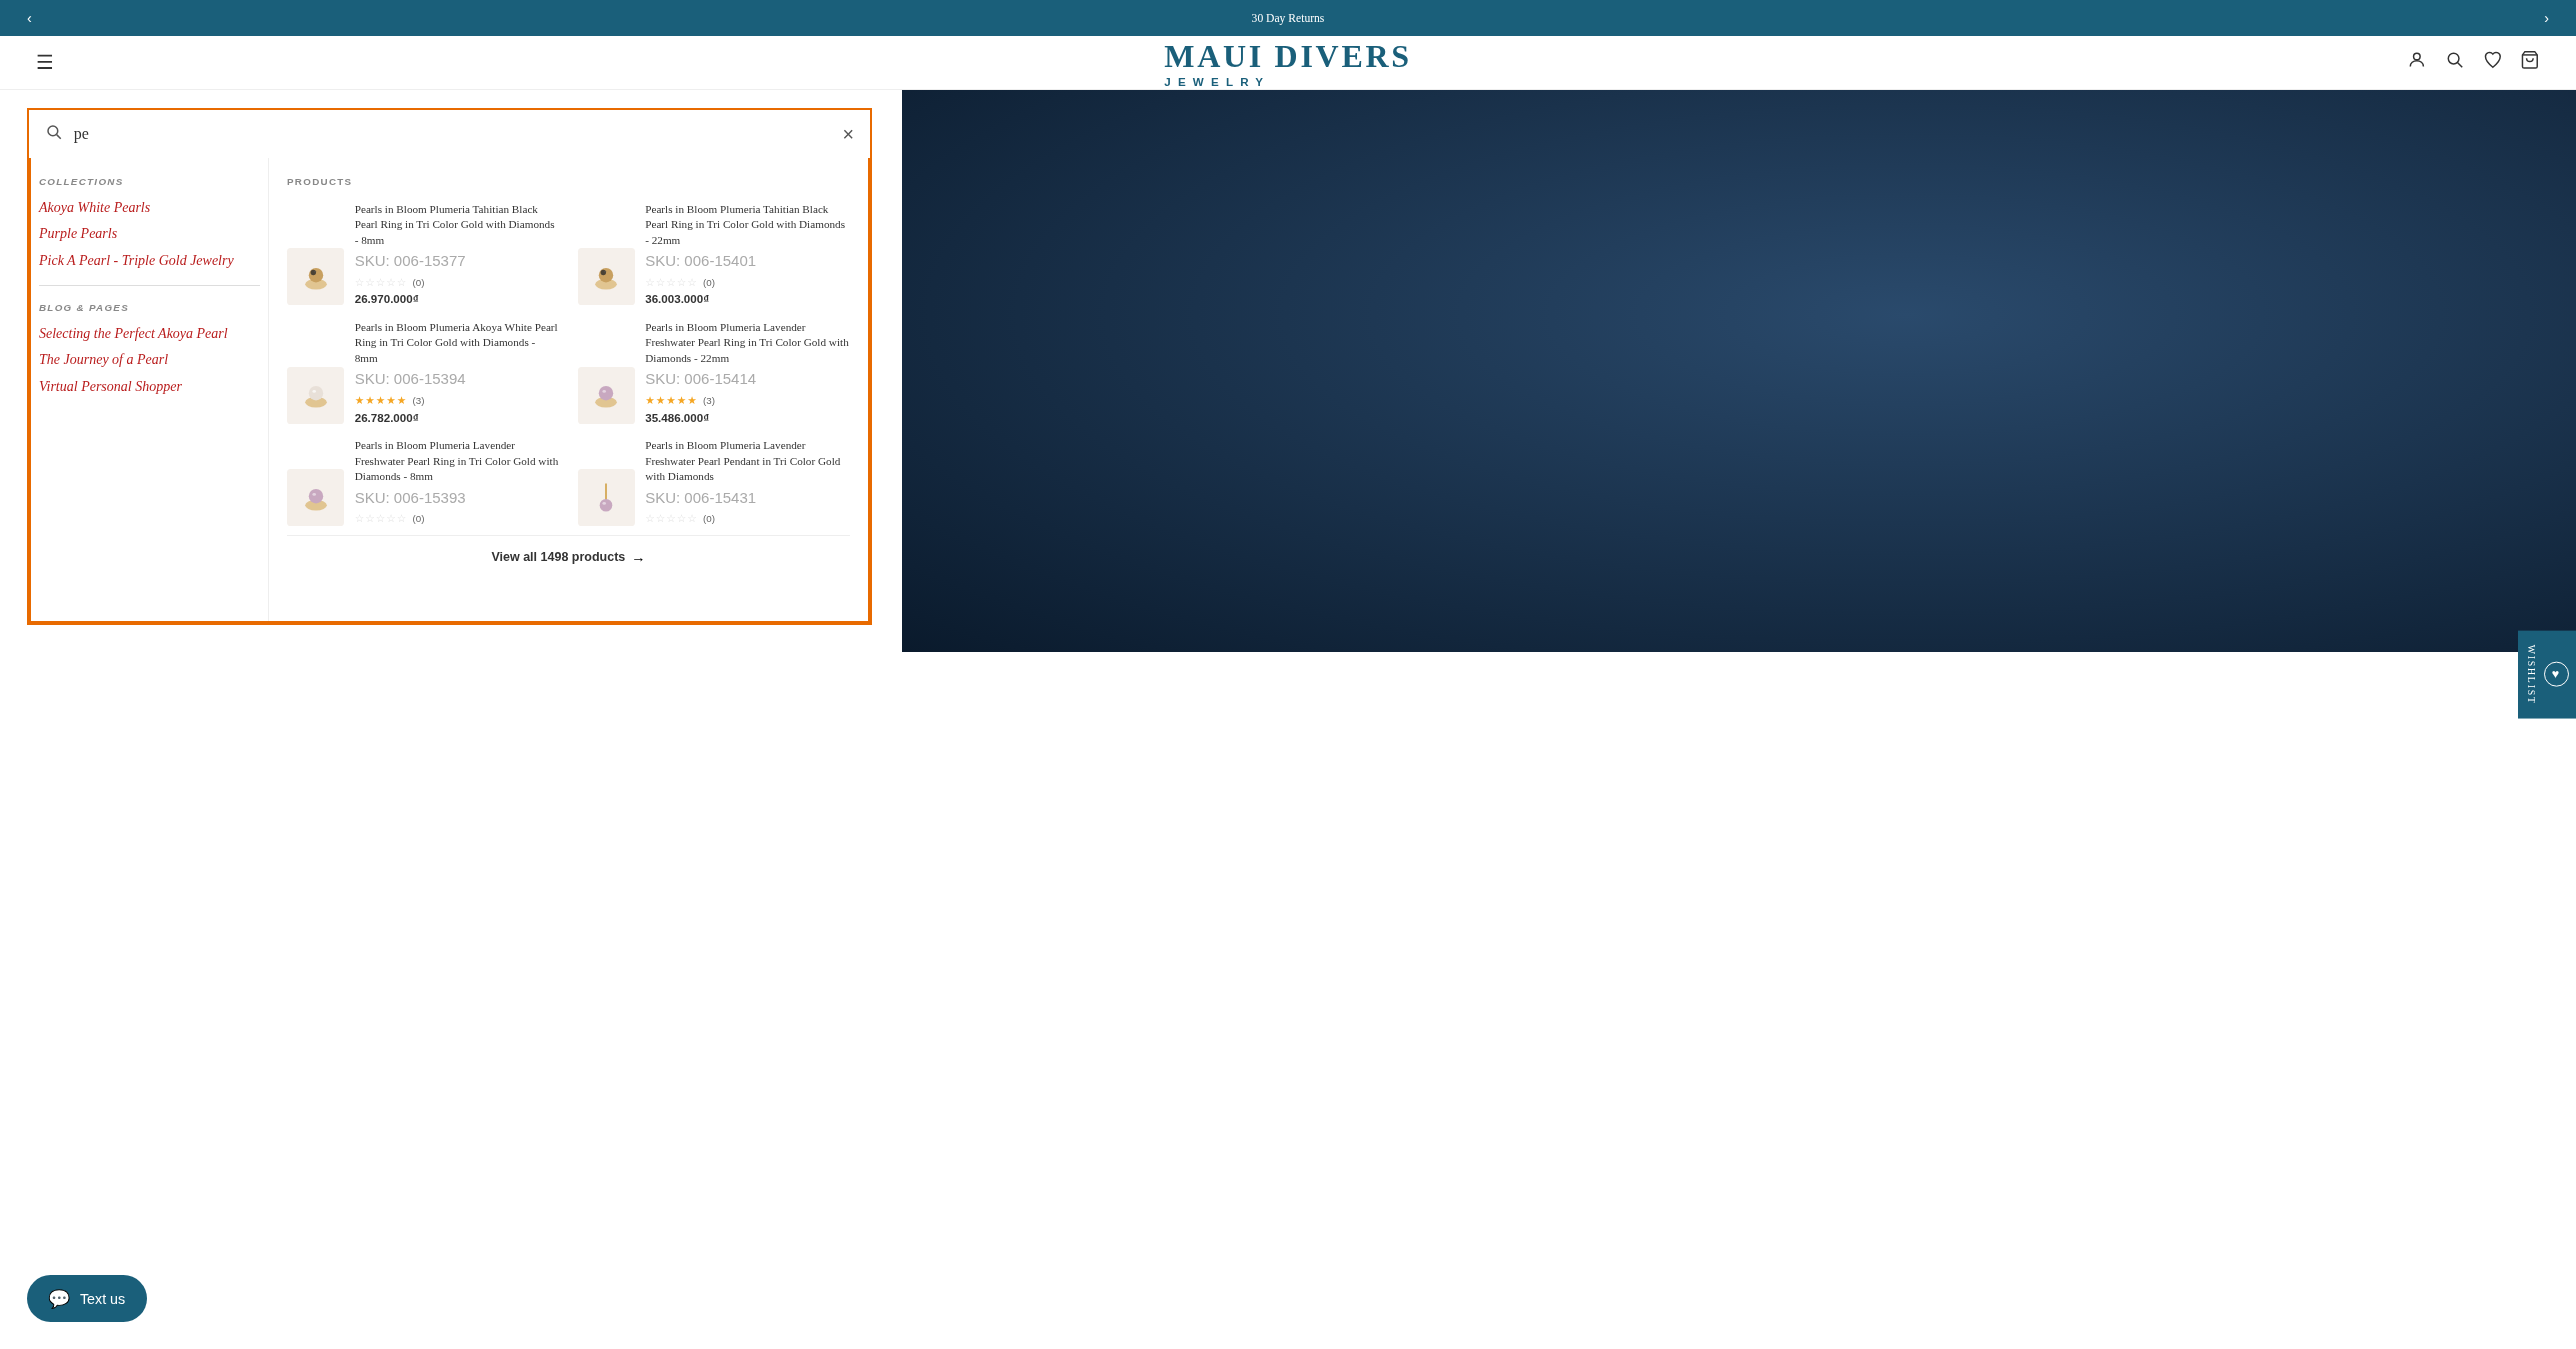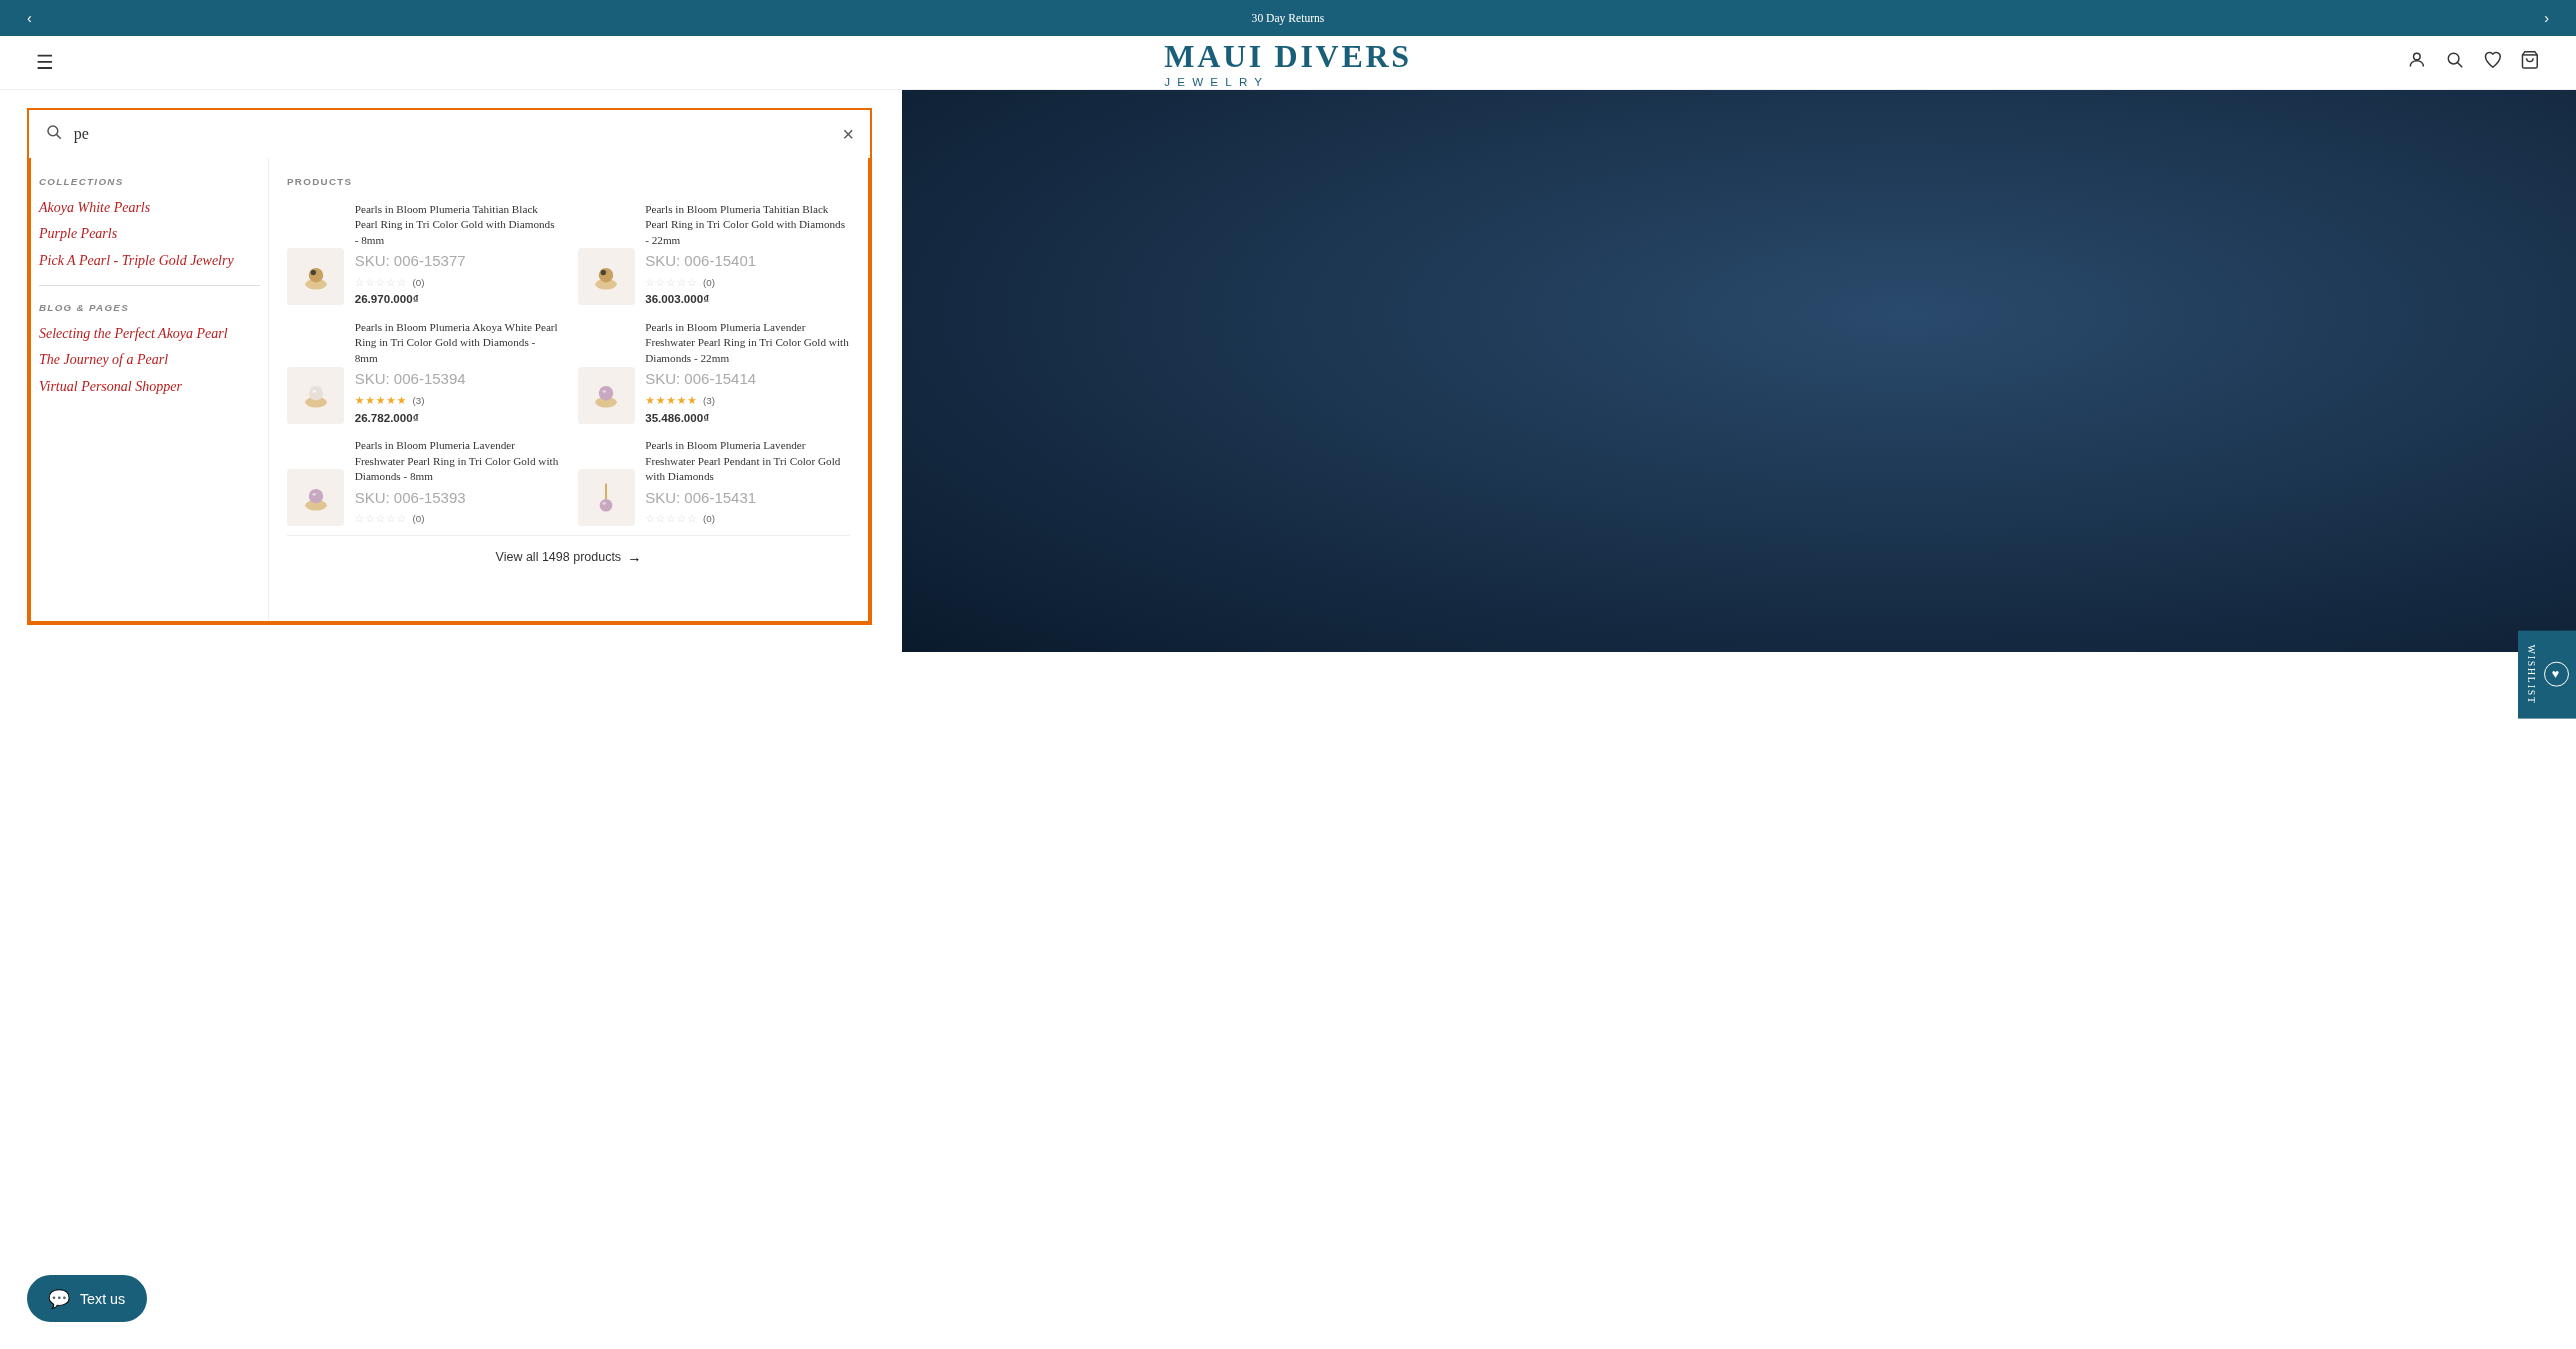--- a/index.html
+++ b/index.html
@@ -49,21 +49,21 @@
       color: #1a5f7a;
       letter-spacing: 2.7px;
       text-transform: uppercase;
     }
     .logo-subtitle {
       font-size: 11.6px;
       letter-spacing: 7.2px;
       color: #1a5f7a;
       text-transform: uppercase;
       font-family: sans-serif;
-      font-weight: 400;
+      font-weight: 700;
     }
     .header-right { display: flex; align-items: center; gap: 18px; margin-left: auto; }
     .header-icon { cursor: pointer; font-size: 18px; color: #333; background: none; border: none; }
 
     
     .wishlist-sidebar {
       position: fixed;
       right: 0;
       top: 50%;
       transform: translateY(-50%);
@@ -240,20 +240,21 @@
     .view-all-bar {
       border-top: 0.9px solid #eee;
       padding: 12.5px 18px;
       text-align: center;
       cursor: pointer;
       display: flex;
       align-items: center;
       justify-content: center;
       gap: 6px;
       margin-top: 9px;
+      font-weight: bold;
     }
     .view-all-text {
       font-size: 12.5px;
       color: #333;
       font-family: sans-serif;
     }
 
     
     .text-us-btn {
       position: fixed;

